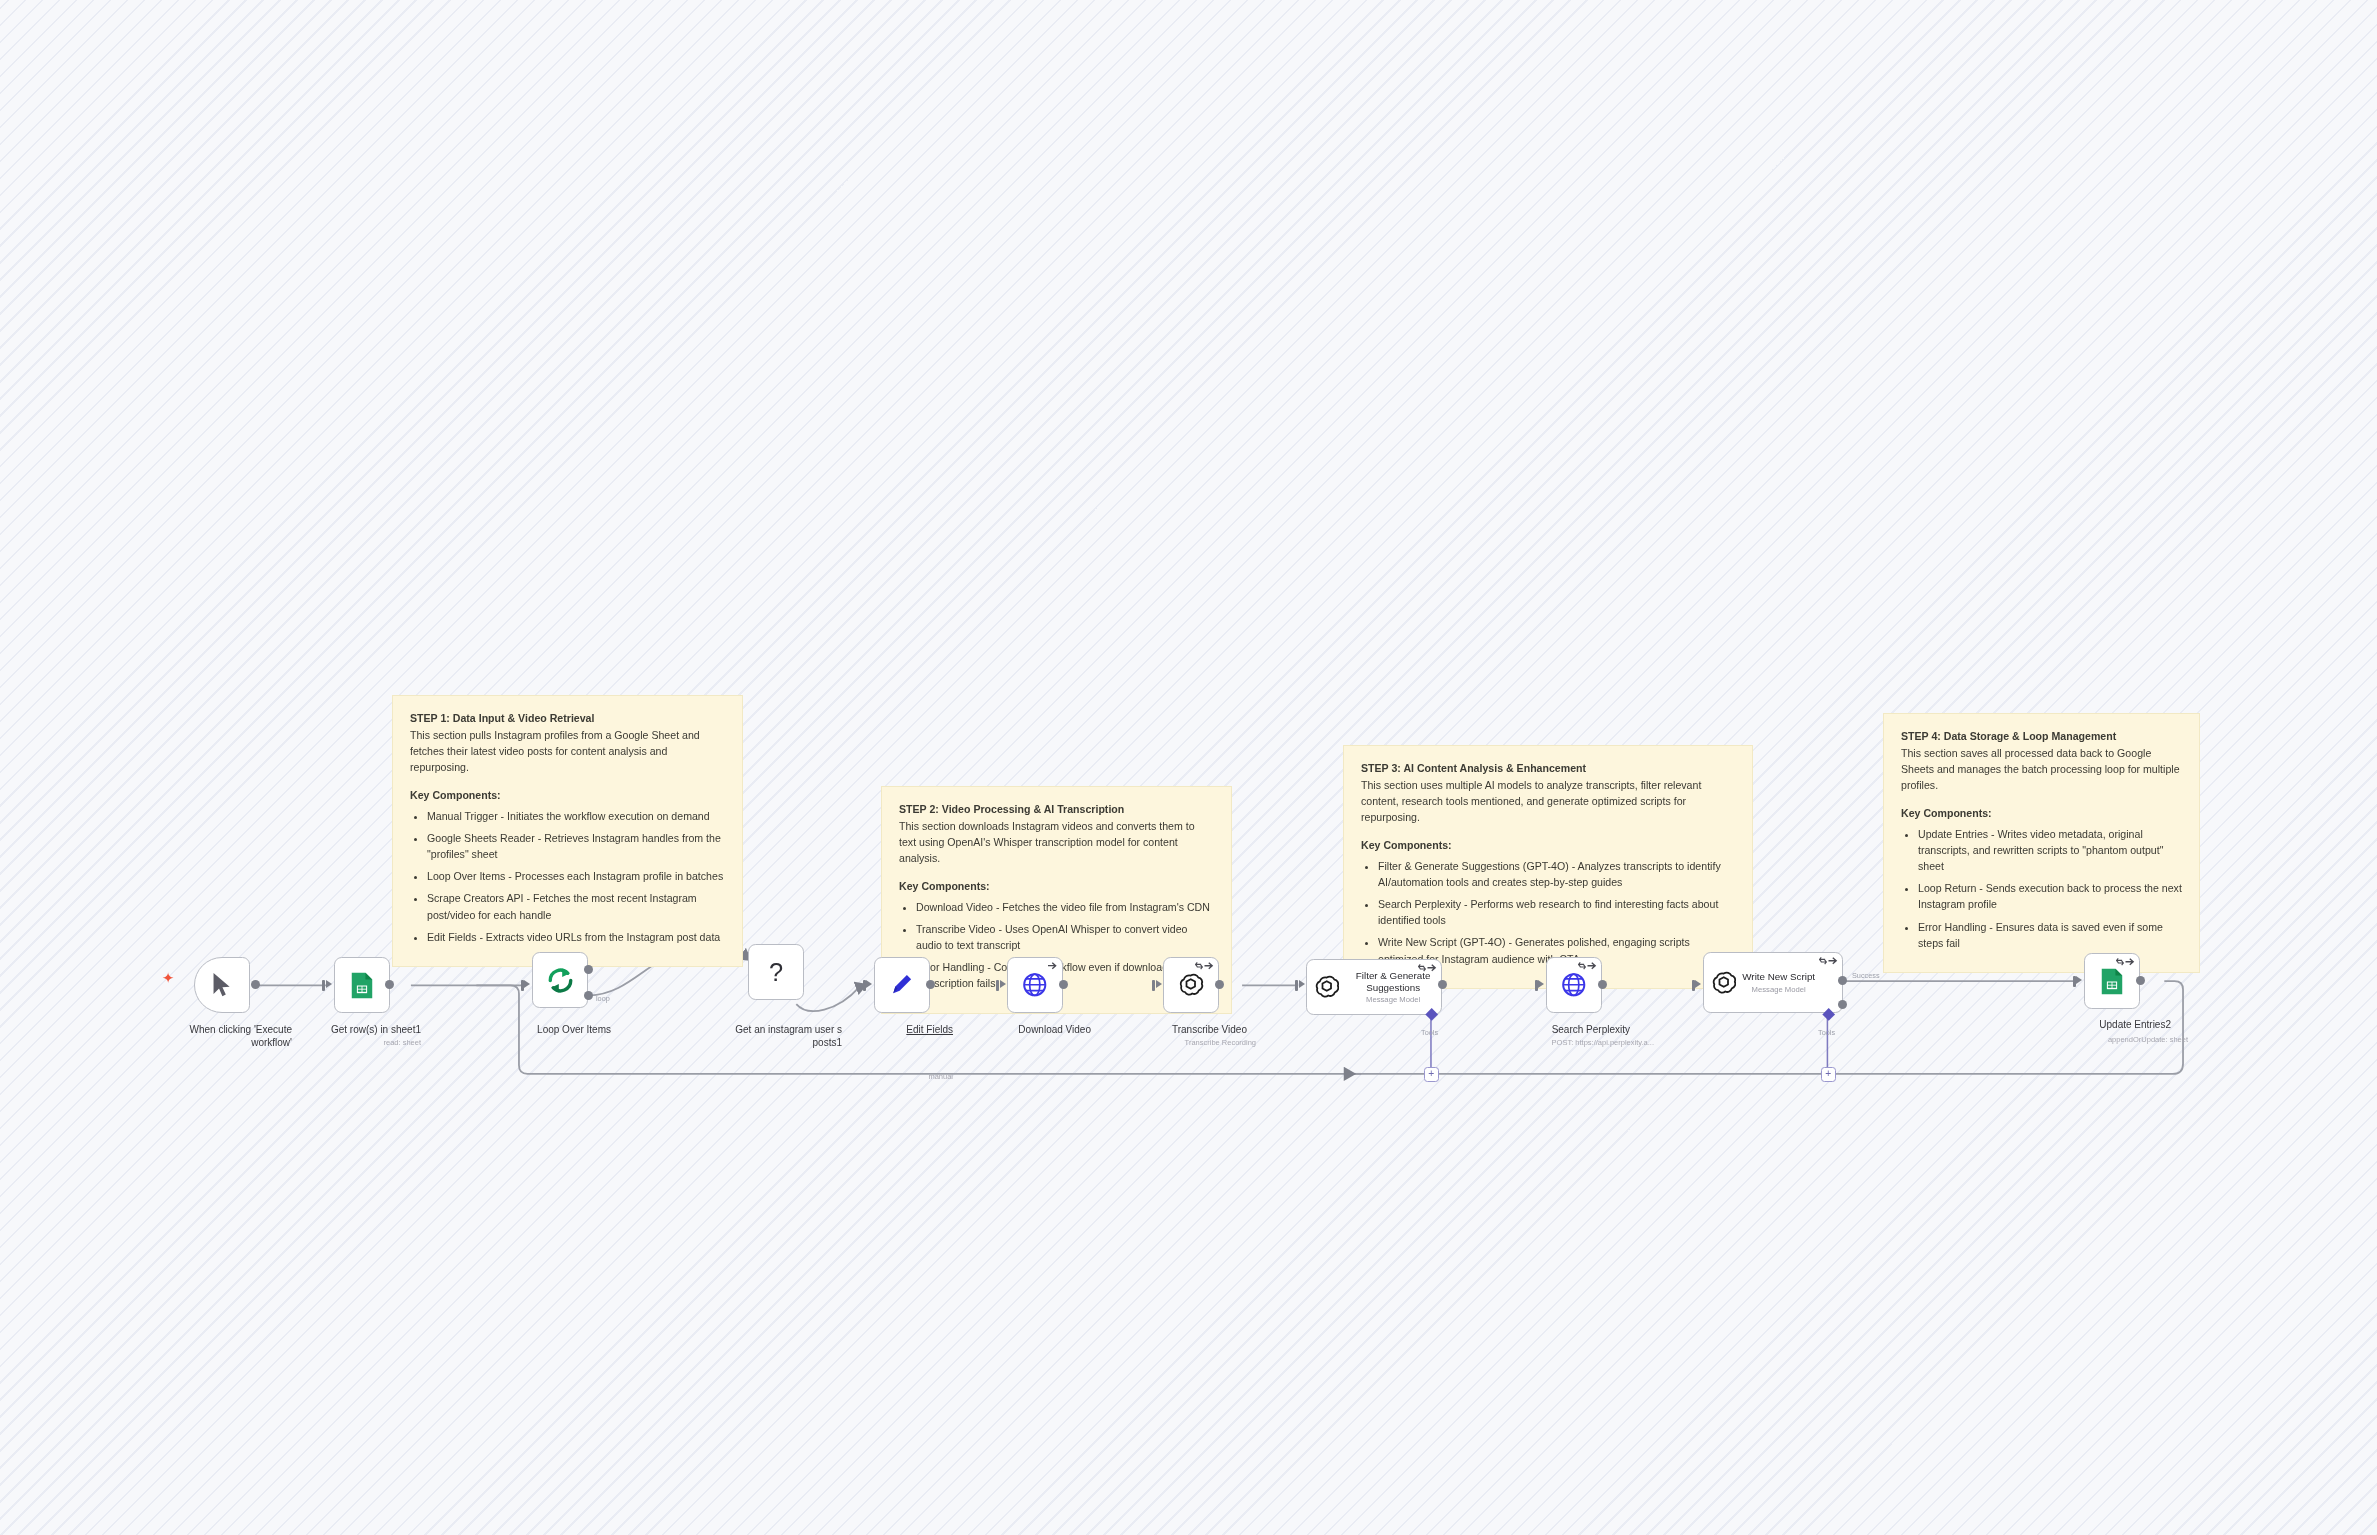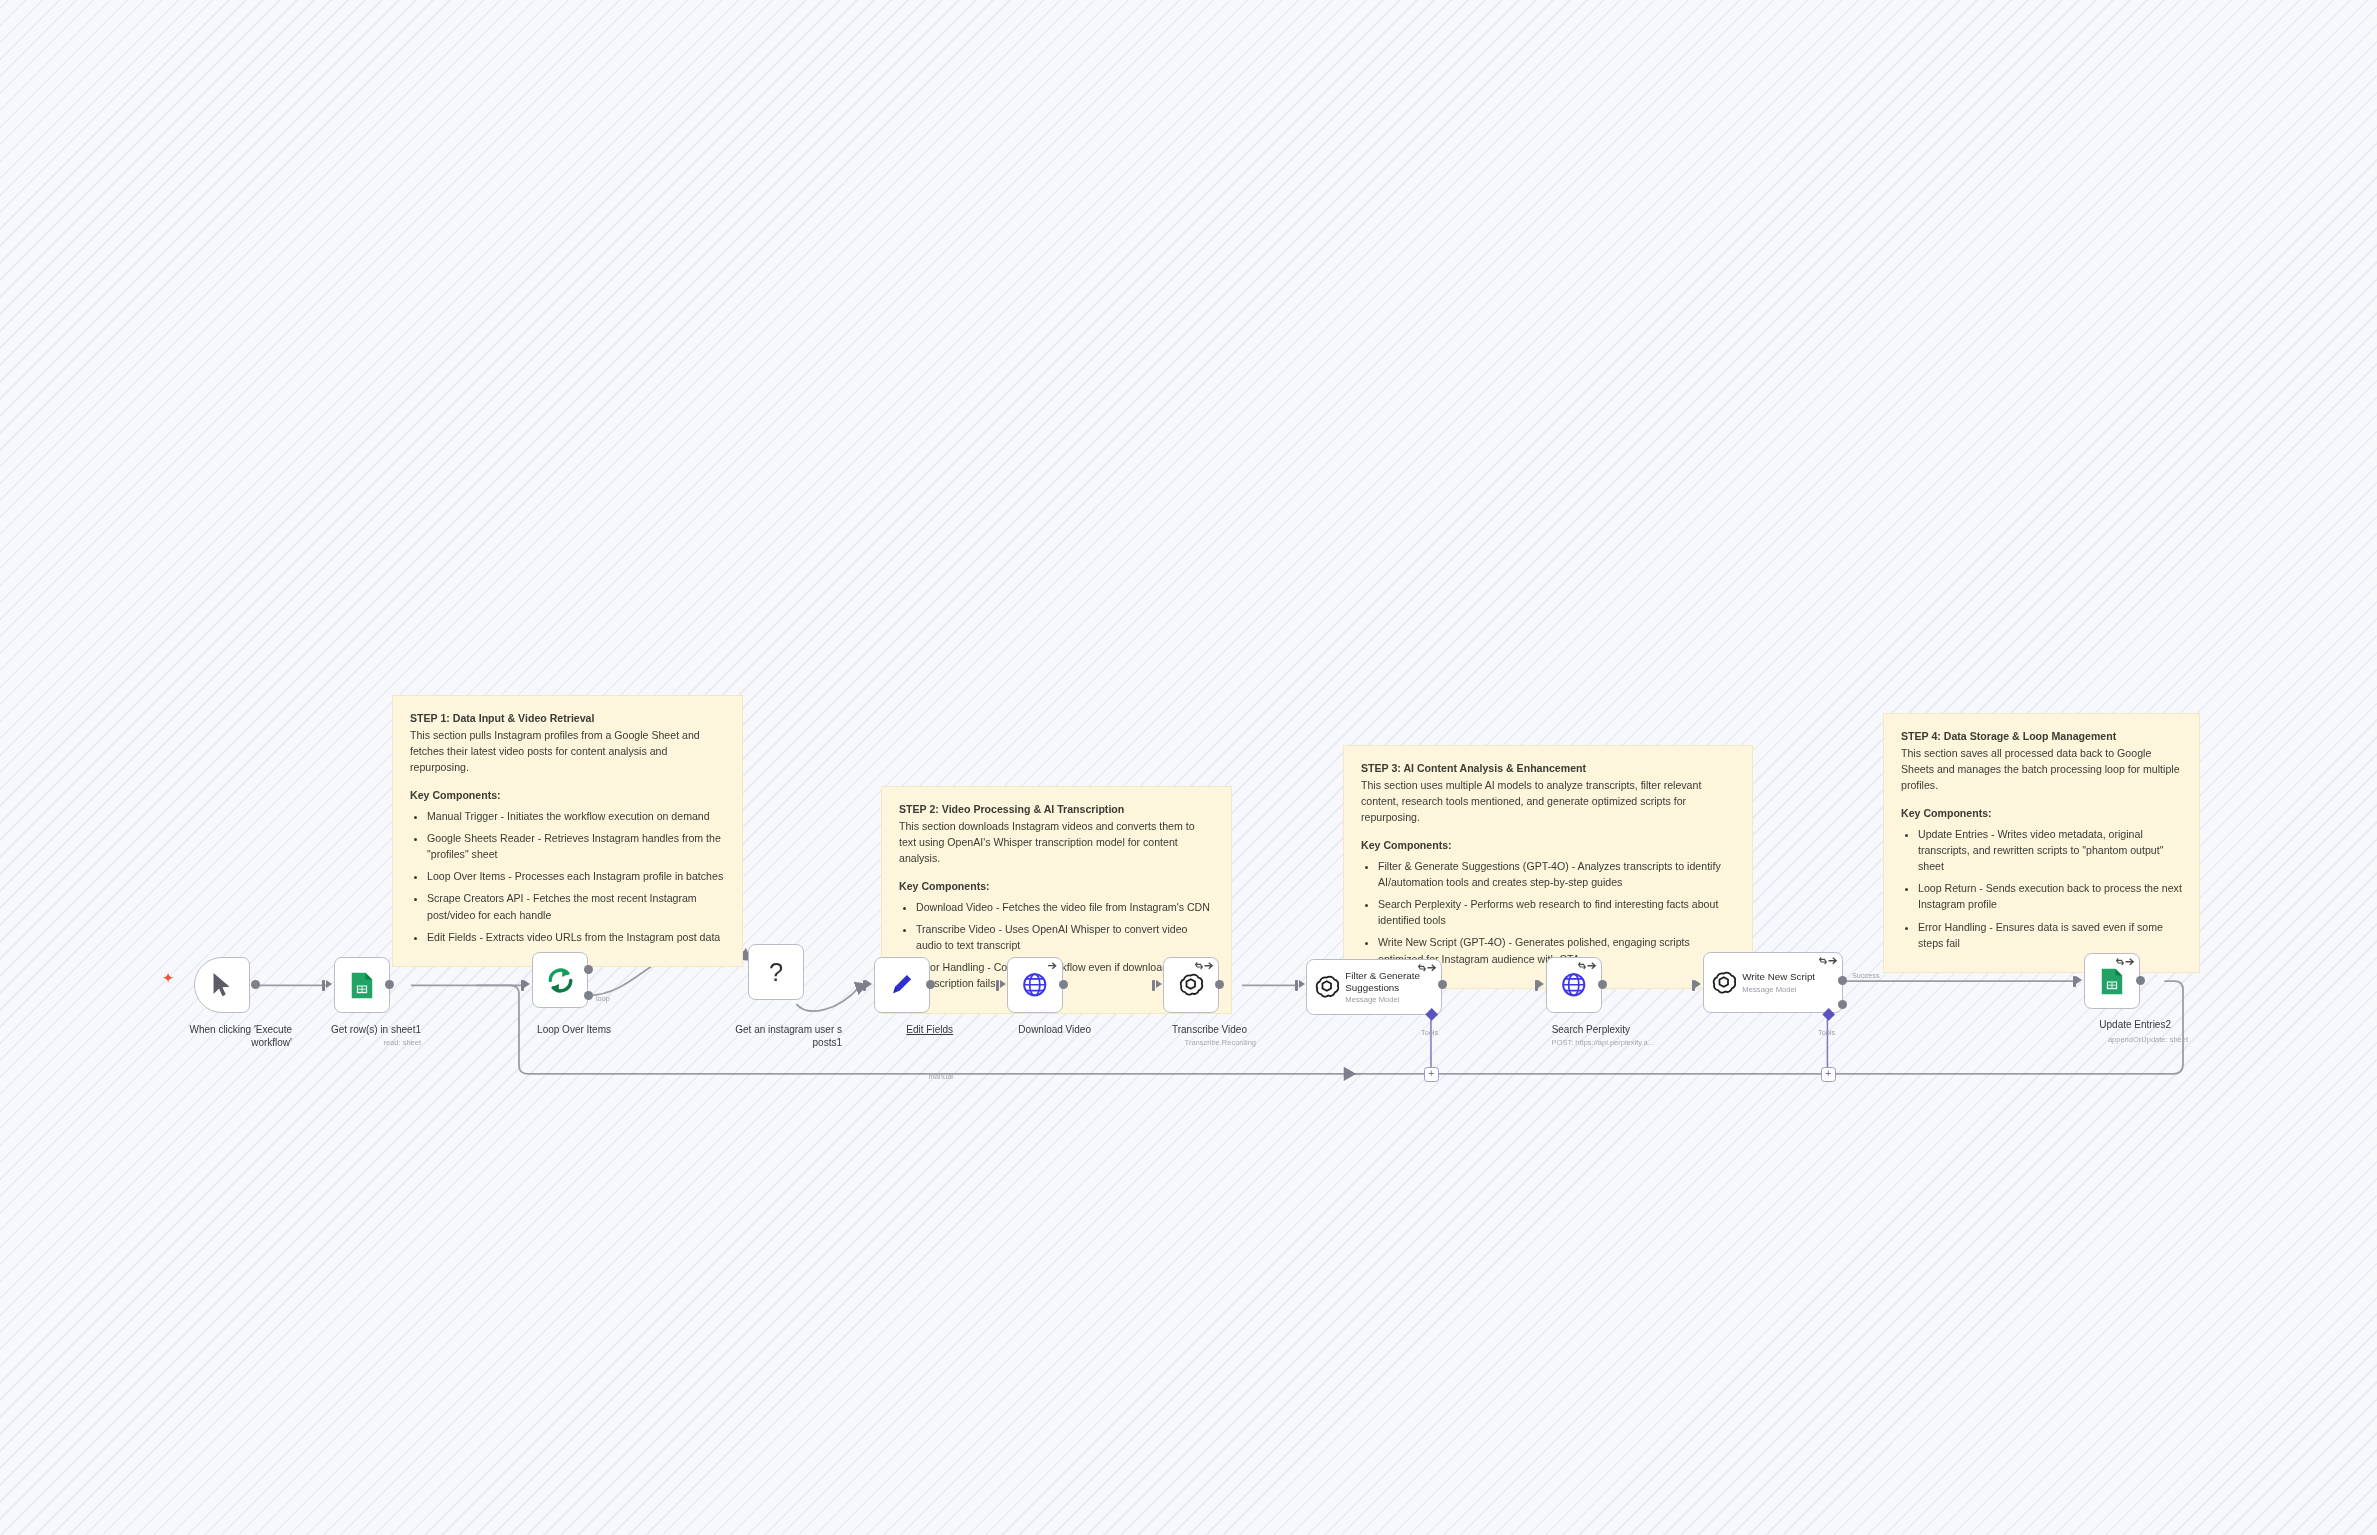--- a/index.html
+++ b/index.html
@@ -54,21 +54,21 @@
   }
   .node.wide {
     width: 106px; height: 53px;
     border-radius: 7.7px;
     justify-content: flex-start;
     padding-left: 6.8px;
     gap: 6px;
   }
   .node-ico { width: 31px; height: 31px; display:flex; align-items:center; justify-content:center; flex: none; }
   .node.wide .node-ico { width: 25.5px; height: 25.5px; }
-  .wide-text { display:flex; flex-direction:column; justify-content:center; overflow:hidden; }
+  .wide-text { display:flex; flex-direction:column; justify-content:center; overflow:hidden;text-align:center; }
   .wide-title { font-size: 9.8px; color: #2b2b30; line-height: 1.22; font-weight: 400; }
   .wide-sub { font-size: 7.7px; color: #9a9aa4; margin-top: 1.7px; }
 
   .node-label {
     position: absolute;
     text-align: right;
     font-size: 10px;
     color: #37373c;
     line-height: 1.25;
     white-space: pre-line;

